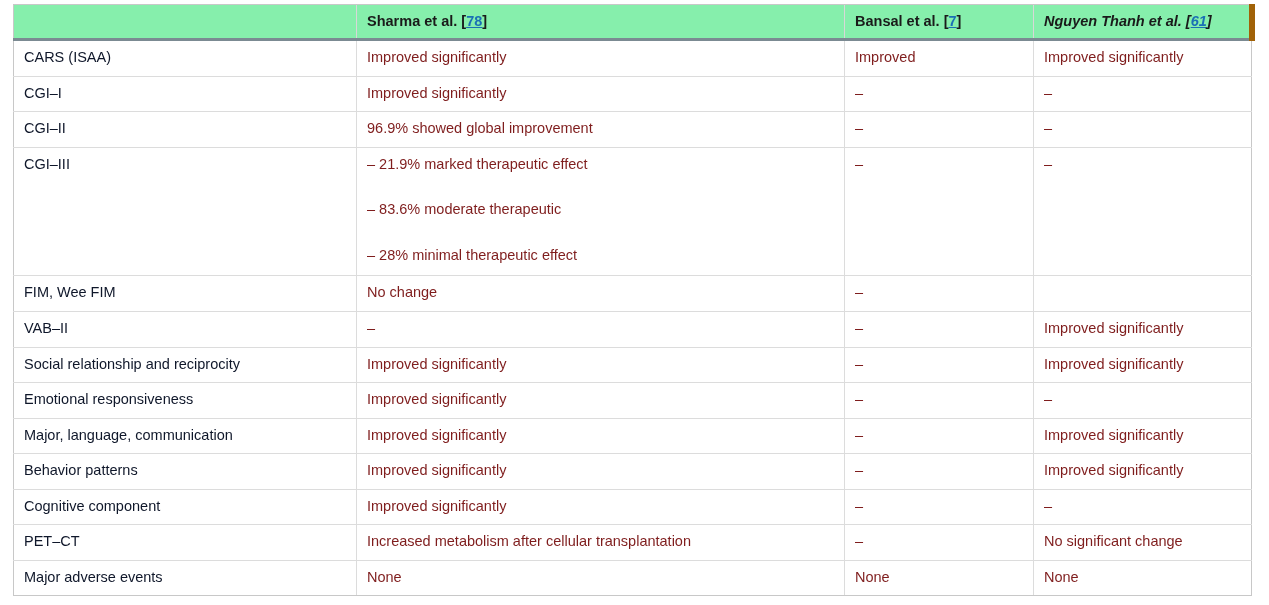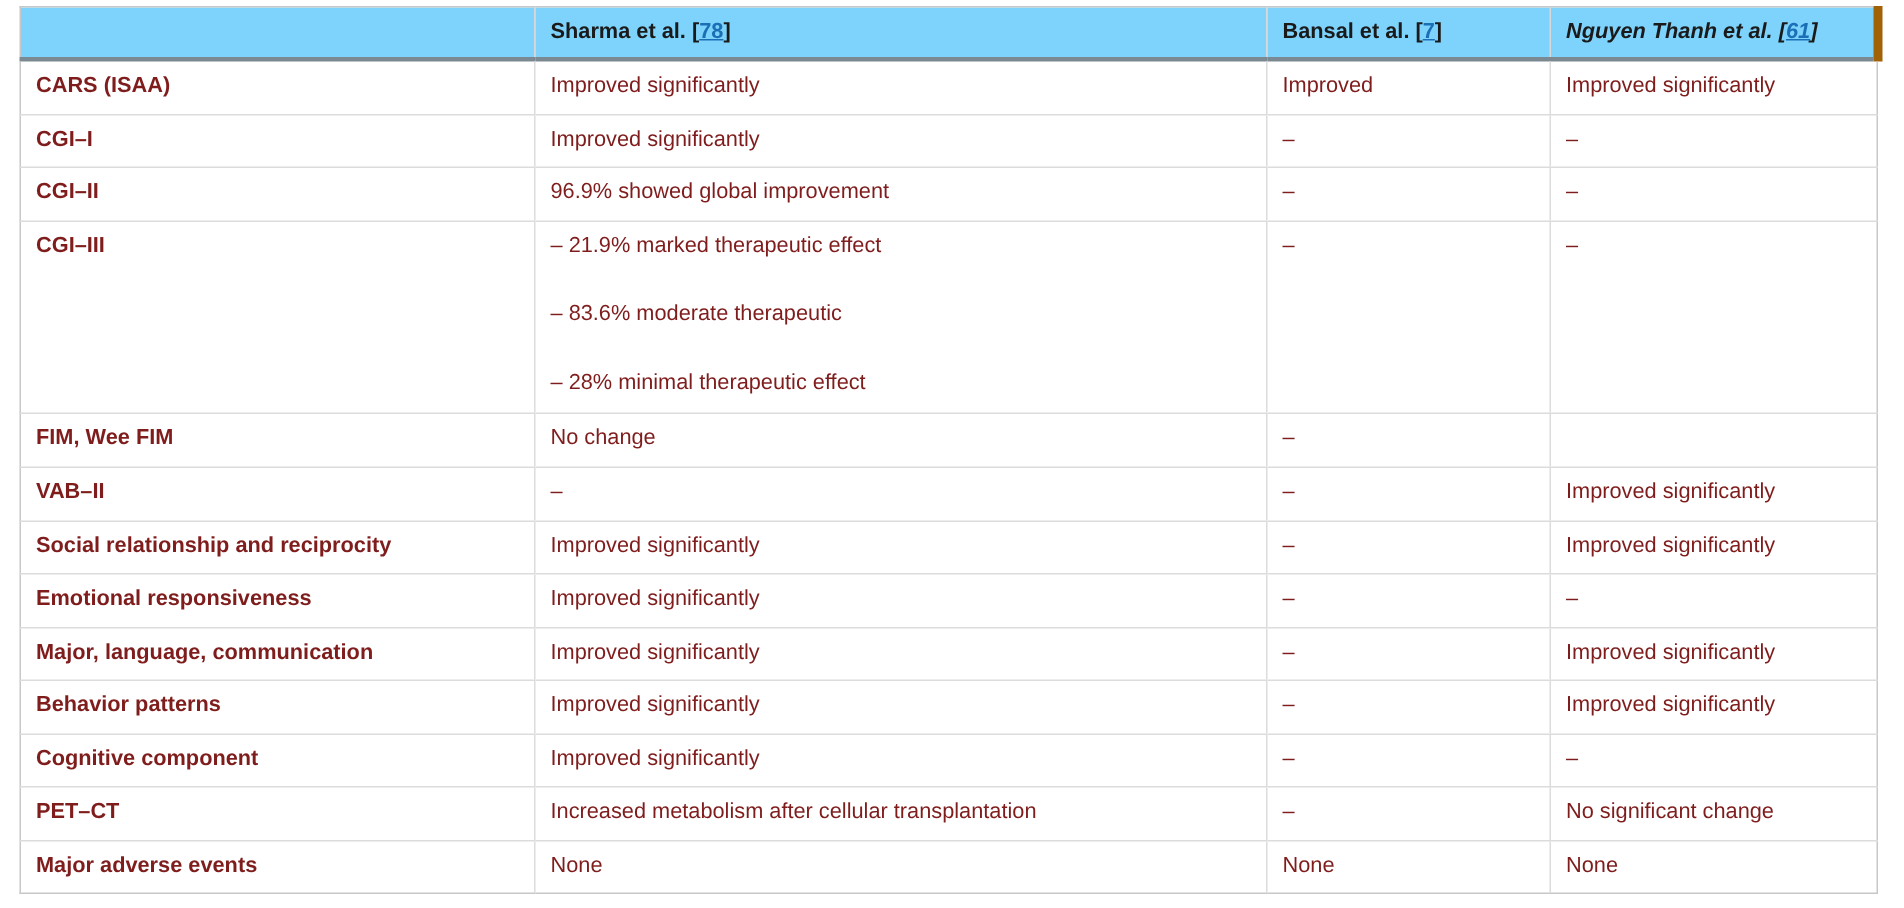--- a/index.html
+++ b/index.html
@@ -34,42 +34,42 @@
   thead th {
     text-align: left;
     font-weight: bold;
     font-size: 14.5px;
     color: #1a1a1a;
     padding: 8px 10px 9px 10px;
     border-top: 1px solid #c8c8c8;
     border-bottom: 3px solid #7b8a92;
     border-left: 1px solid #d8d8d8;
     vertical-align: bottom;
-    background: #7dd3fc;
+    background: #86efac;
     white-space: nowrap;
   }
   thead th.first {
     border-left: 1px solid #c8c8c8;
   }
   thead th.last {
     border-right: 6px solid #a16207;
     font-style: italic;
   }
   tbody td {
     padding: 7px 10px 8px 10px;
     border-bottom: 1px solid #dcdcdc;
     border-left: 1px solid #dcdcdc;
     vertical-align: top;
     font-size: 14.5px;
     color: #7f1d1d;
     line-height: 1.35;
   }
   tbody td.rowlabel {
-    font-weight: bold;
-    color: #7f1d1d;
+    font-weight: normal;
+    color: #0f172a;
     border-left: 1px solid #c8c8c8;
   }
   tbody td.last {
     border-right: 1px solid #c8c8c8;
   }
   tbody tr:last-child td {
     border-bottom: 1px solid #c8c8c8;
   }
   .ref-link {
     color: #1a6fb5;

